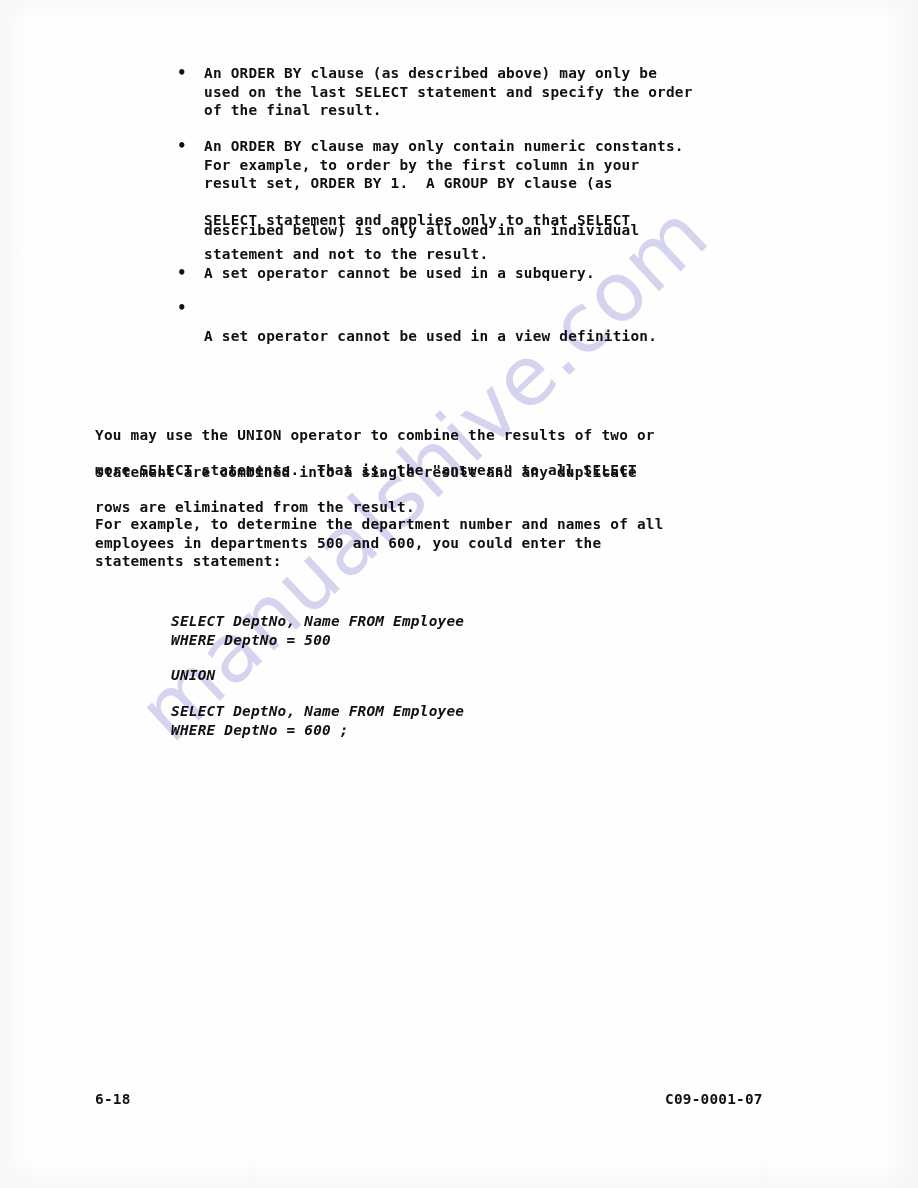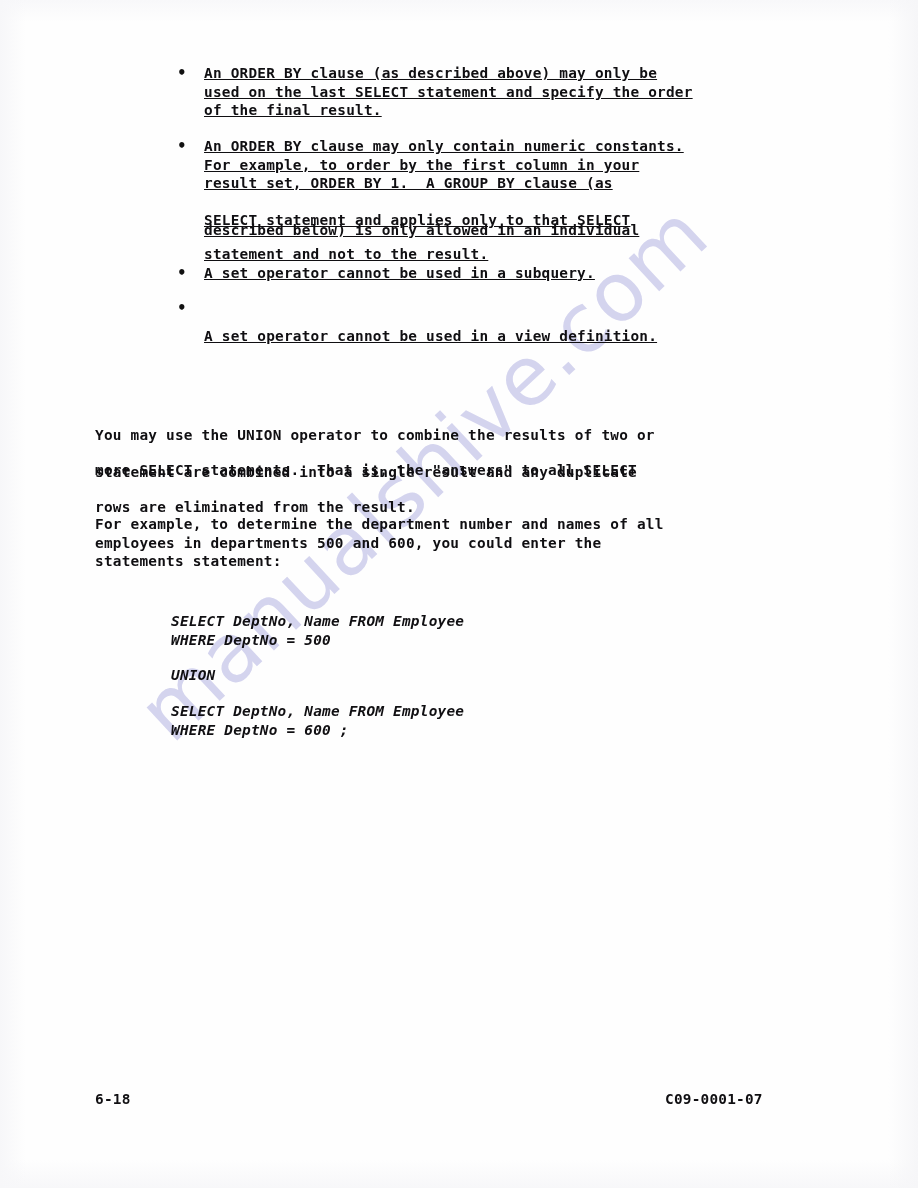--- a/index.html
+++ b/index.html
@@ -86,21 +86,20 @@
     font-family: "DejaVu Sans", "Liberation Sans", sans-serif;
     font-size: 15px;
     line-height: 18.5px;
     color: #111;
   }
   .bullet-body {
     position: absolute;
     left: 27px;
     top: 0;
     white-space: pre;
-    text-decoration: underline;
   }
 
   
   .sec-heading {
     position: absolute;
     left: 95px;
   }
   .sec-number {
     position: absolute;
     left: 0;

